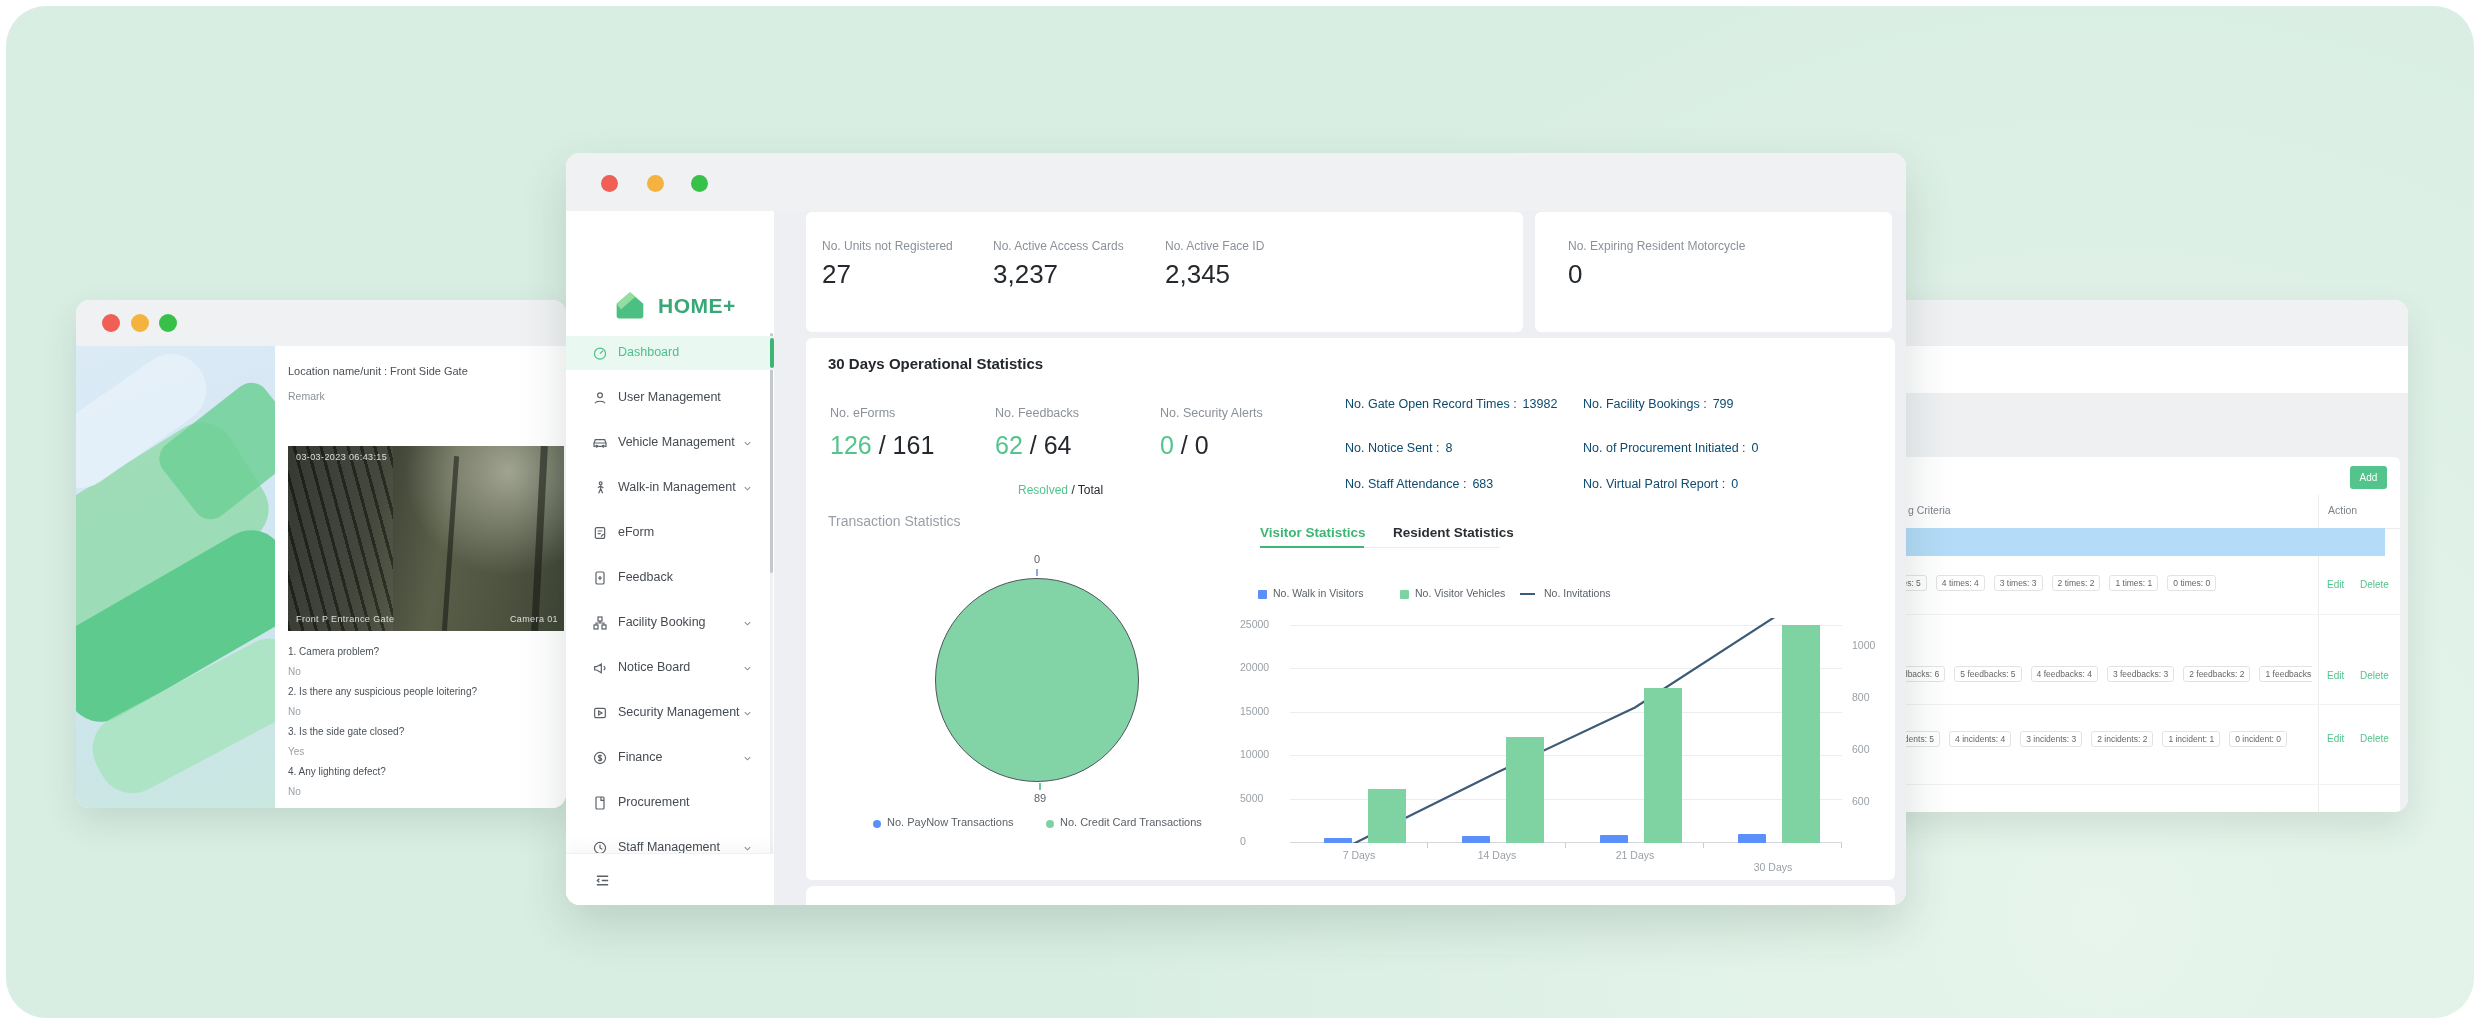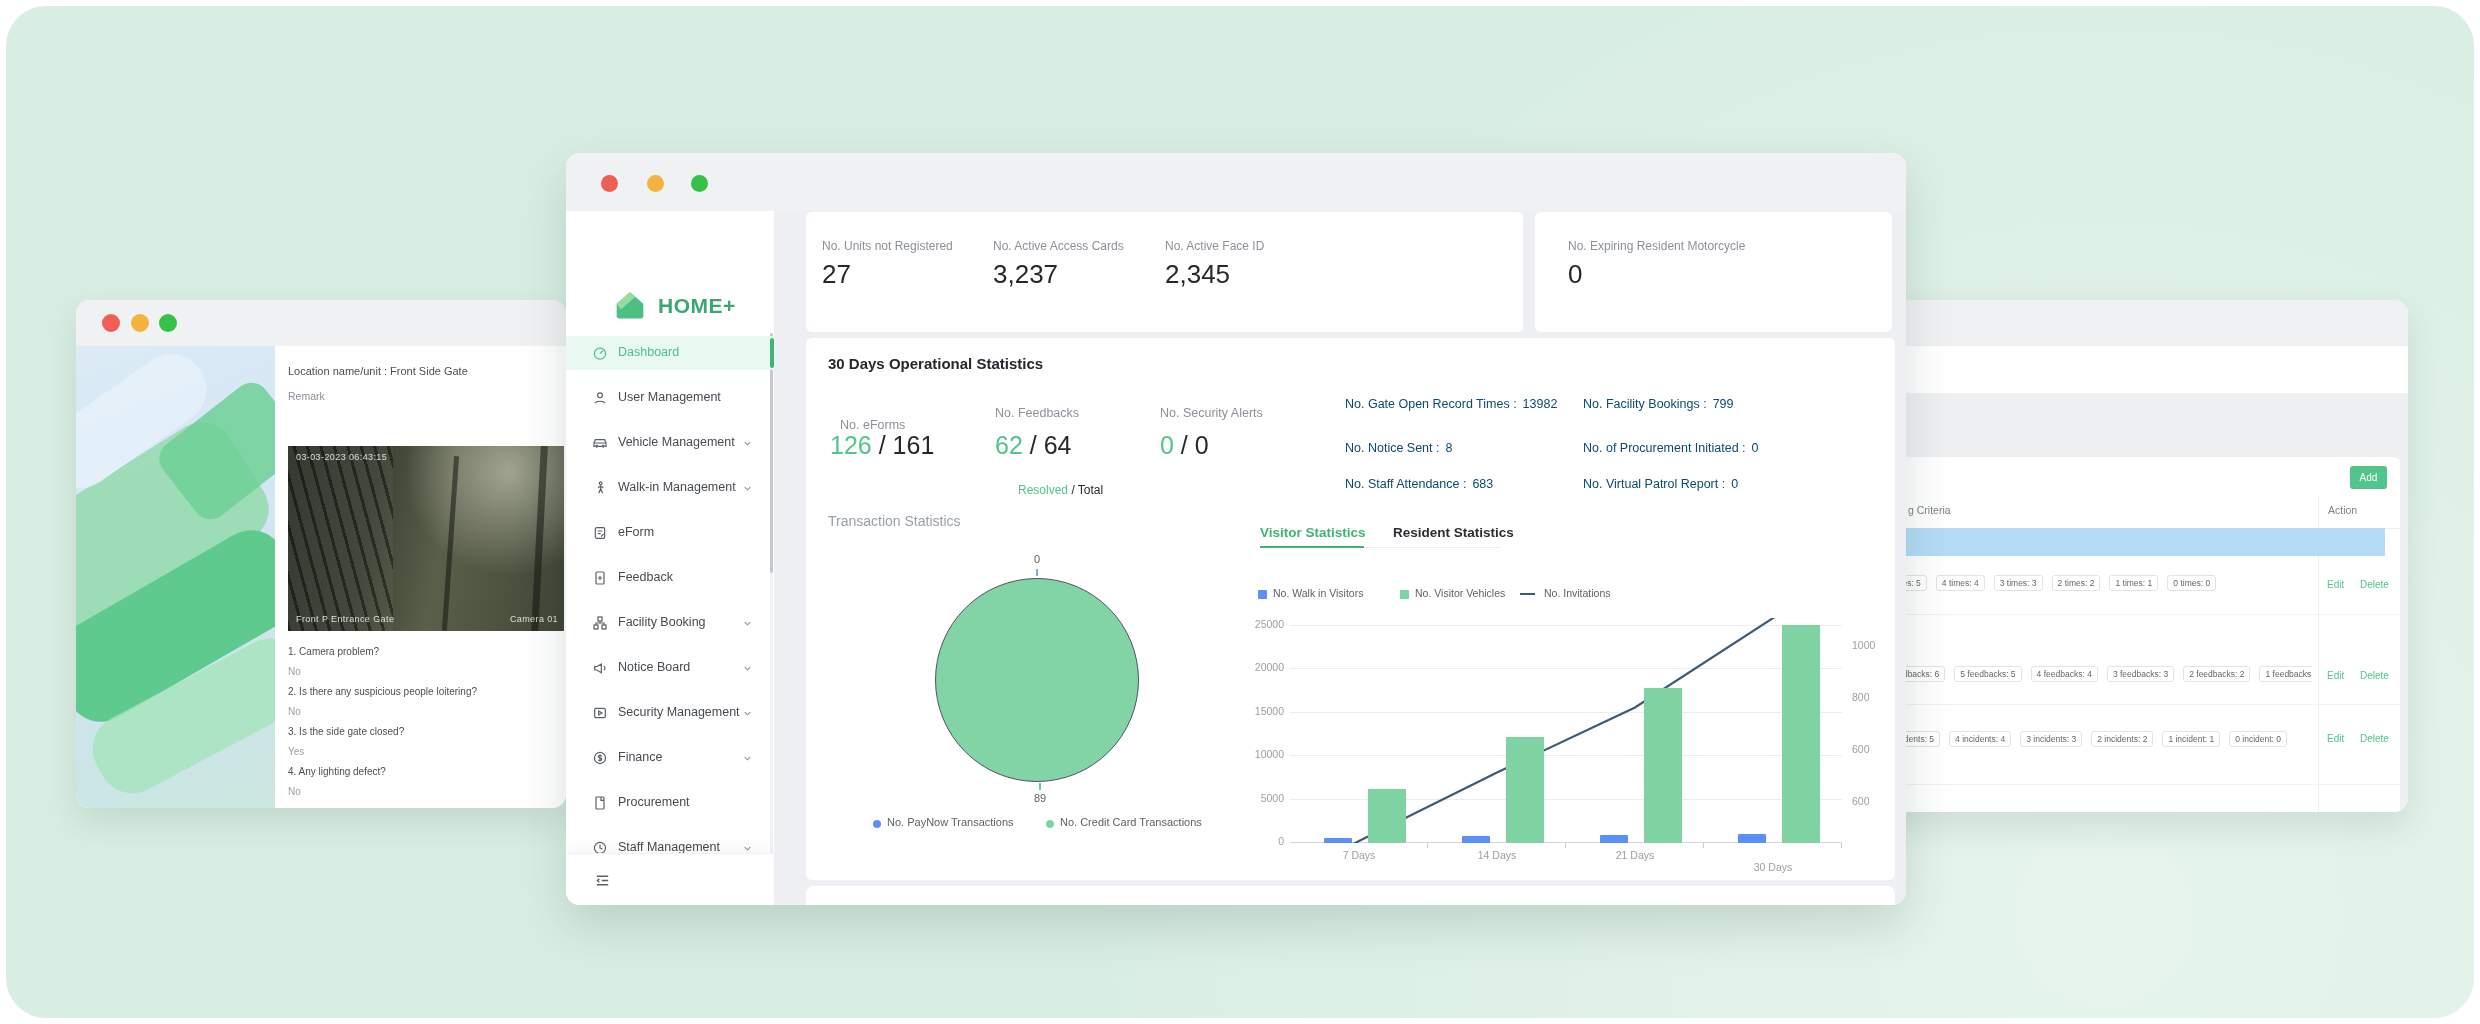--- a/index.html
+++ b/index.html
@@ -95,21 +95,21 @@
   #tab-border { position:absolute; height:1px; background:#ececec; }
 
   #vplot { position:absolute; left:724px; top:465px; width:552px; height:225px; }
   .gridline { position:absolute; left:0; right:0; height:1px; background:#ecedef; }
   #vaxis { position:absolute; left:0; right:0; bottom:0; height:1px; background:#d3d6da; }
   .vtick { position:absolute; width:1px; height:5px; background:#c9ccd1; top:225px; }
   .vbar { position:absolute; }
   .vbar.blue { background:#5b8ff9; border-radius:1px 1px 0 0; }
   .vbar.green { background:#7fd3a3; }
   .ax-lab { position:absolute; font-size:10.5px; color:#9aa0a6; }
-  .ax-left { width:44px; text-align:right; }
+  .ax-left { width:44px; }
   .cat-lab { position:absolute; width:70px; text-align:center; font-size:10.5px; color:#9aa0a6; }
 
   #bottom-sliver { position:absolute; left:240px; top:733px; width:1089px; height:19px; background:#fff; border-radius:8px 8px 0 0; }
   svg { display:block; }
 </style>
 </head>
 <body>
 
 <div class="stage">
   <div class="canvas-bg"></div>
@@ -411,21 +411,21 @@
     <div class="stat-label" style="left:427px;top:86px;">No. Active Access Cards</div>
     <div class="stat-value" style="left:427px;top:106px;">3,237</div>
     <div class="stat-label" style="left:599px;top:86px;">No. Active Face ID</div>
     <div class="stat-value" style="left:599px;top:106px;">2,345</div>
     <div class="stat-label" style="left:1002px;top:86px;">No. Expiring Resident Motorcycle</div>
     <div class="stat-value" style="left:1002px;top:106px;">0</div>
 
     <div class="card" style="left:240px;top:185px;width:1089px;height:542px;"></div>
     <div id="ops-title" style="left:262px;top:202px;">30 Days Operational Statistics</div>
 
-    <div class="kpi-label" style="left:274px;top:253px;margin-top:12px;">No. eForms</div>
+    <div class="kpi-label" style="left:264px;top:253px;">No. eForms</div>
     <div class="kpi-value" style="left:264px;top:278px;"><span class="grn">126</span> <span>/</span> <span>161</span></div>
     <div class="kpi-label" style="left:429px;top:253px;text-align:center;">No. Feedbacks</div>
     <div class="kpi-value" style="left:429px;top:278px;"><span class="grn">62</span> <span>/</span> <span>64</span></div>
     <div class="kpi-label" style="left:594px;top:253px;">No. Security Alerts</div>
     <div class="kpi-value" style="left:594px;top:278px;"><span class="grn">0</span> <span>/</span> <span>0</span></div>
     <div id="resolved-legend" style="left:452px;top:330px;"><span class="grn">Resolved</span> <span>/</span> <span>Total</span></div>
 
     <div class="ops-stat" style="left:779px;top:244px;"><span>No. Gate Open Record Times :</span><span class="v">13982</span></div>
     <div class="ops-stat" style="left:779px;top:288px;"><span>No. Notice Sent :</span><span class="v">8</span></div>
     <div class="ops-stat" style="left:779px;top:324px;"><span>No. Staff Attendance :</span><span class="v">683</span></div>

